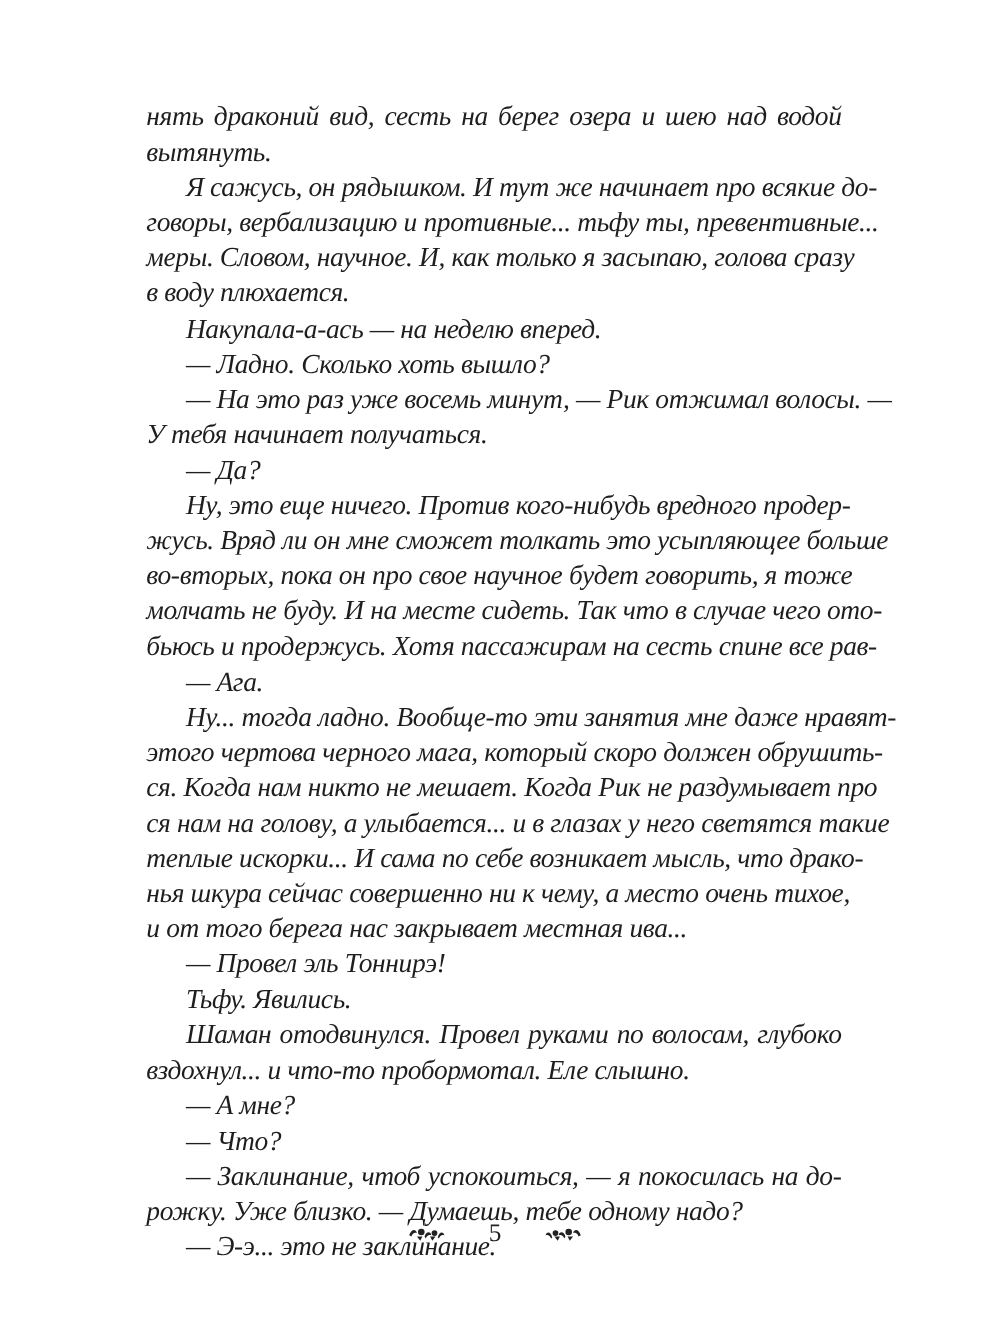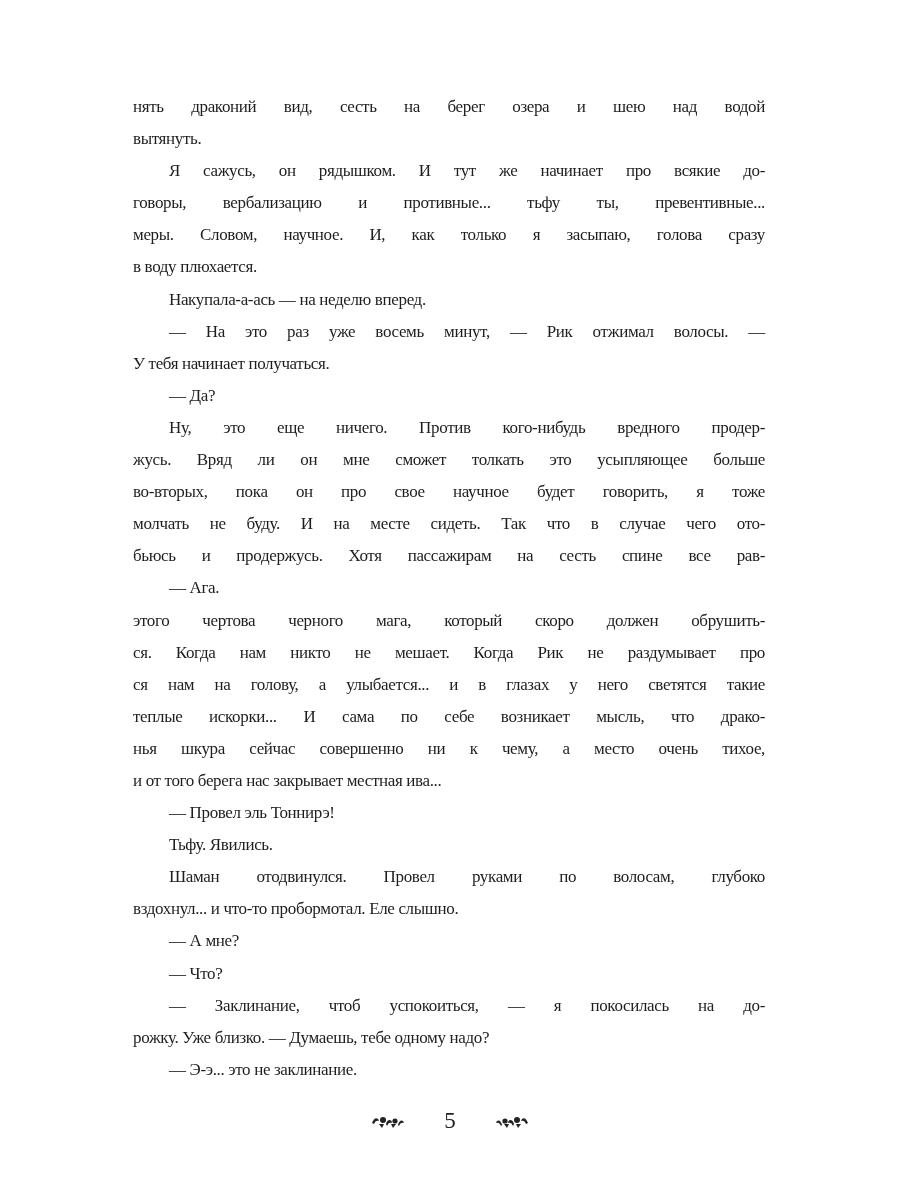--- a/index.html
+++ b/index.html
@@ -6,22 +6,22 @@
   body {
     width: 900px; height: 1200px; background: #ffffff;
     position: relative; overflow: hidden;
     font-family: "Liberation Serif", "DejaVu Serif", serif;
     color: #1e1e1e;
   }
   .text-block {
     position: absolute; left: 133px; top: 91px; width: 632px;
   }
   .line {
-    height: 32.1px; line-height: 32.1px; font-size: 17px;
-    white-space: nowrap; display: flex; letter-spacing: -0.35px;
+    height: 32.1px; line-height: 32.1px; font-size: 25px;
+    white-space: nowrap; display: flex; letter-spacing: -0.35px; font-style: italic;
   }
   .line.justify { text-align: justify; text-align-last: justify; display: block; }
   .line.indent { padding-left: 36px; }
   .footer {
     position: absolute; top: 1108px; left: 0; width: 900px;
     display: flex; justify-content: center; align-items: center; gap: 38px;
   }
   .page-num { font-size: 23px; color: #222; }
   .ornament { width: 36px; height: 20px; }
 </style>
@@ -29,29 +29,31 @@
 <body>
 
 <div class="text-block" id="text-block">
     <div class="line justify">нять драконий вид, сесть на берег озера и шею над водой</div>
     <div class="line">вытянуть.</div>
     <div class="line indent justify">Я сажусь, он рядышком. И тут же начинает про всякие до-</div>
     <div class="line justify">говоры, вербализацию и противные... тьфу ты, превентивные...</div>
     <div class="line justify">меры. Словом, научное. И, как только я засыпаю, голова сразу</div>
     <div class="line">в воду плюхается.</div>
     <div class="line indent">Накупала-а-ась — на неделю вперед.</div>
+    <div class="line indent">— Ладно. Сколько хоть вышло?</div>
     <div class="line indent justify">— На это раз уже восемь минут, — Рик отжимал волосы. —</div>
     <div class="line">У тебя начинает получаться.</div>
     <div class="line indent">— Да?</div>
     <div class="line indent justify">Ну, это еще ничего. Против кого-нибудь вредного продер-</div>
     <div class="line justify">жусь. Вряд ли он мне сможет толкать это усыпляющее больше</div>
     <div class="line justify">во-вторых, пока он про свое научное будет говорить, я тоже</div>
     <div class="line justify">молчать не буду. И на месте сидеть. Так что в случае чего ото-</div>
     <div class="line justify">бьюсь и продержусь. Хотя пассажирам на сесть спине все рав-</div>
     <div class="line indent">— Ага.</div>
+    <div class="line indent justify">Ну... тогда ладно. Вообще-то эти занятия мне даже нравят-</div>
     <div class="line justify">этого чертова черного мага, который скоро должен обрушить-</div>
     <div class="line justify">ся. Когда нам никто не мешает. Когда Рик не раздумывает про</div>
     <div class="line justify">ся нам на голову, а улыбается... и в глазах у него светятся такие</div>
     <div class="line justify">теплые искорки... И сама по себе возникает мысль, что драко-</div>
     <div class="line justify">нья шкура сейчас совершенно ни к чему, а место очень тихое,</div>
     <div class="line">и от того берега нас закрывает местная ива...</div>
     <div class="line indent">— Провел эль Тоннирэ!</div>
     <div class="line indent">Тьфу. Явились.</div>
     <div class="line indent justify">Шаман отодвинулся. Провел руками по волосам, глубоко</div>
     <div class="line">вздохнул... и что-то пробормотал. Еле слышно.</div>

